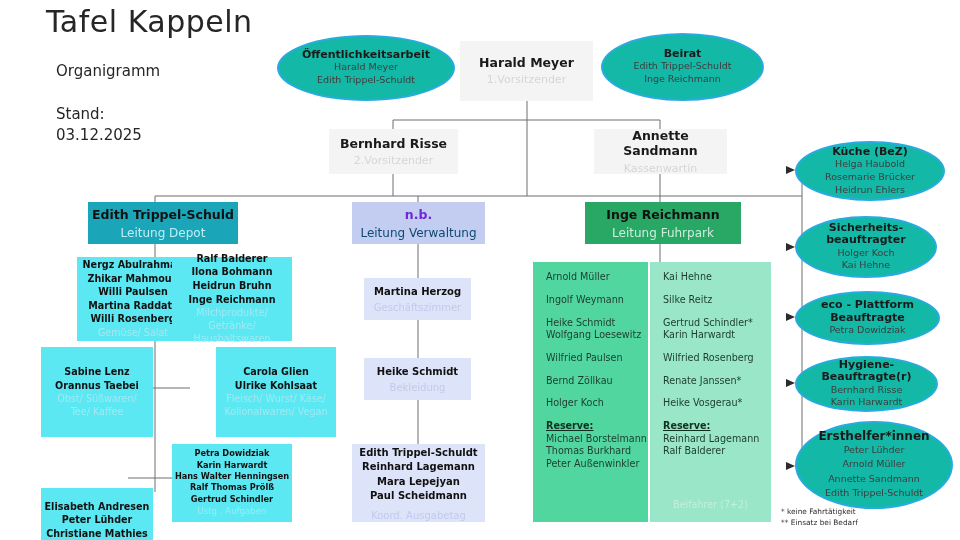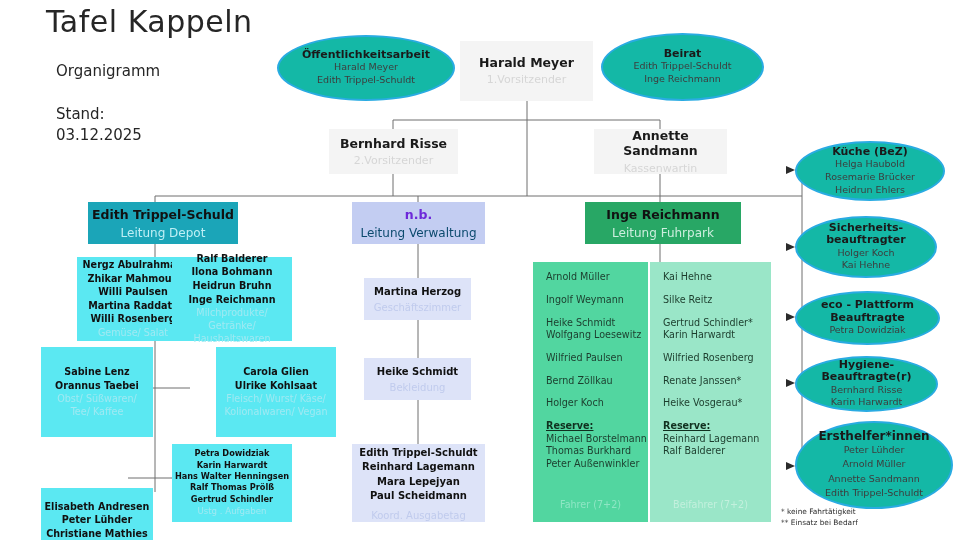--- a/index.html
+++ b/index.html
@@ -249,21 +249,20 @@
     <div style="padding-left:13px;">
       <div class="line" style="margin-bottom:12px;">Arnold Müller</div>
       <div class="line" style="margin-bottom:12px;">Ingolf Weymann</div>
       <div class="line ml" style="margin-bottom:12px;line-height:1.25;">Heike Schmidt<br>Wolfgang Loesewitz</div>
       <div class="line" style="margin-bottom:12px;">Wilfried Paulsen</div>
       <div class="line" style="margin-bottom:12px;">Bernd Zöllkau</div>
       <div class="line" style="margin-bottom:11px;">Holger Koch</div>
       <div class="res">Reserve:</div>
       <div class="line ml" style="line-height:1.3;margin-top:2px;">Michael Borstelmann<br>Thomas Burkhard<br>Peter Außenwinkler</div>
     </div>
-    <div class="cap" style="margin-top:auto;text-align:center;padding-bottom:12px;">Fahrer (7+2)</div>
   </div>
 
   <div class="abs gp gp-light" style="left:650px;top:262px;width:121px;height:260px;padding:10px 0 0 0;">
     <div style="padding-left:13px;">
       <div class="line" style="margin-bottom:12px;">Kai Hehne</div>
       <div class="line" style="margin-bottom:12px;">Silke Reitz</div>
       <div class="line ml" style="margin-bottom:12px;line-height:1.25;">Gertrud Schindler*<br>Karin Harwardt</div>
       <div class="line" style="margin-bottom:12px;">Wilfried Rosenberg</div>
       <div class="line" style="margin-bottom:12px;">Renate Janssen*</div>
       <div class="line" style="margin-bottom:11px;">Heike Vosgerau*</div>

